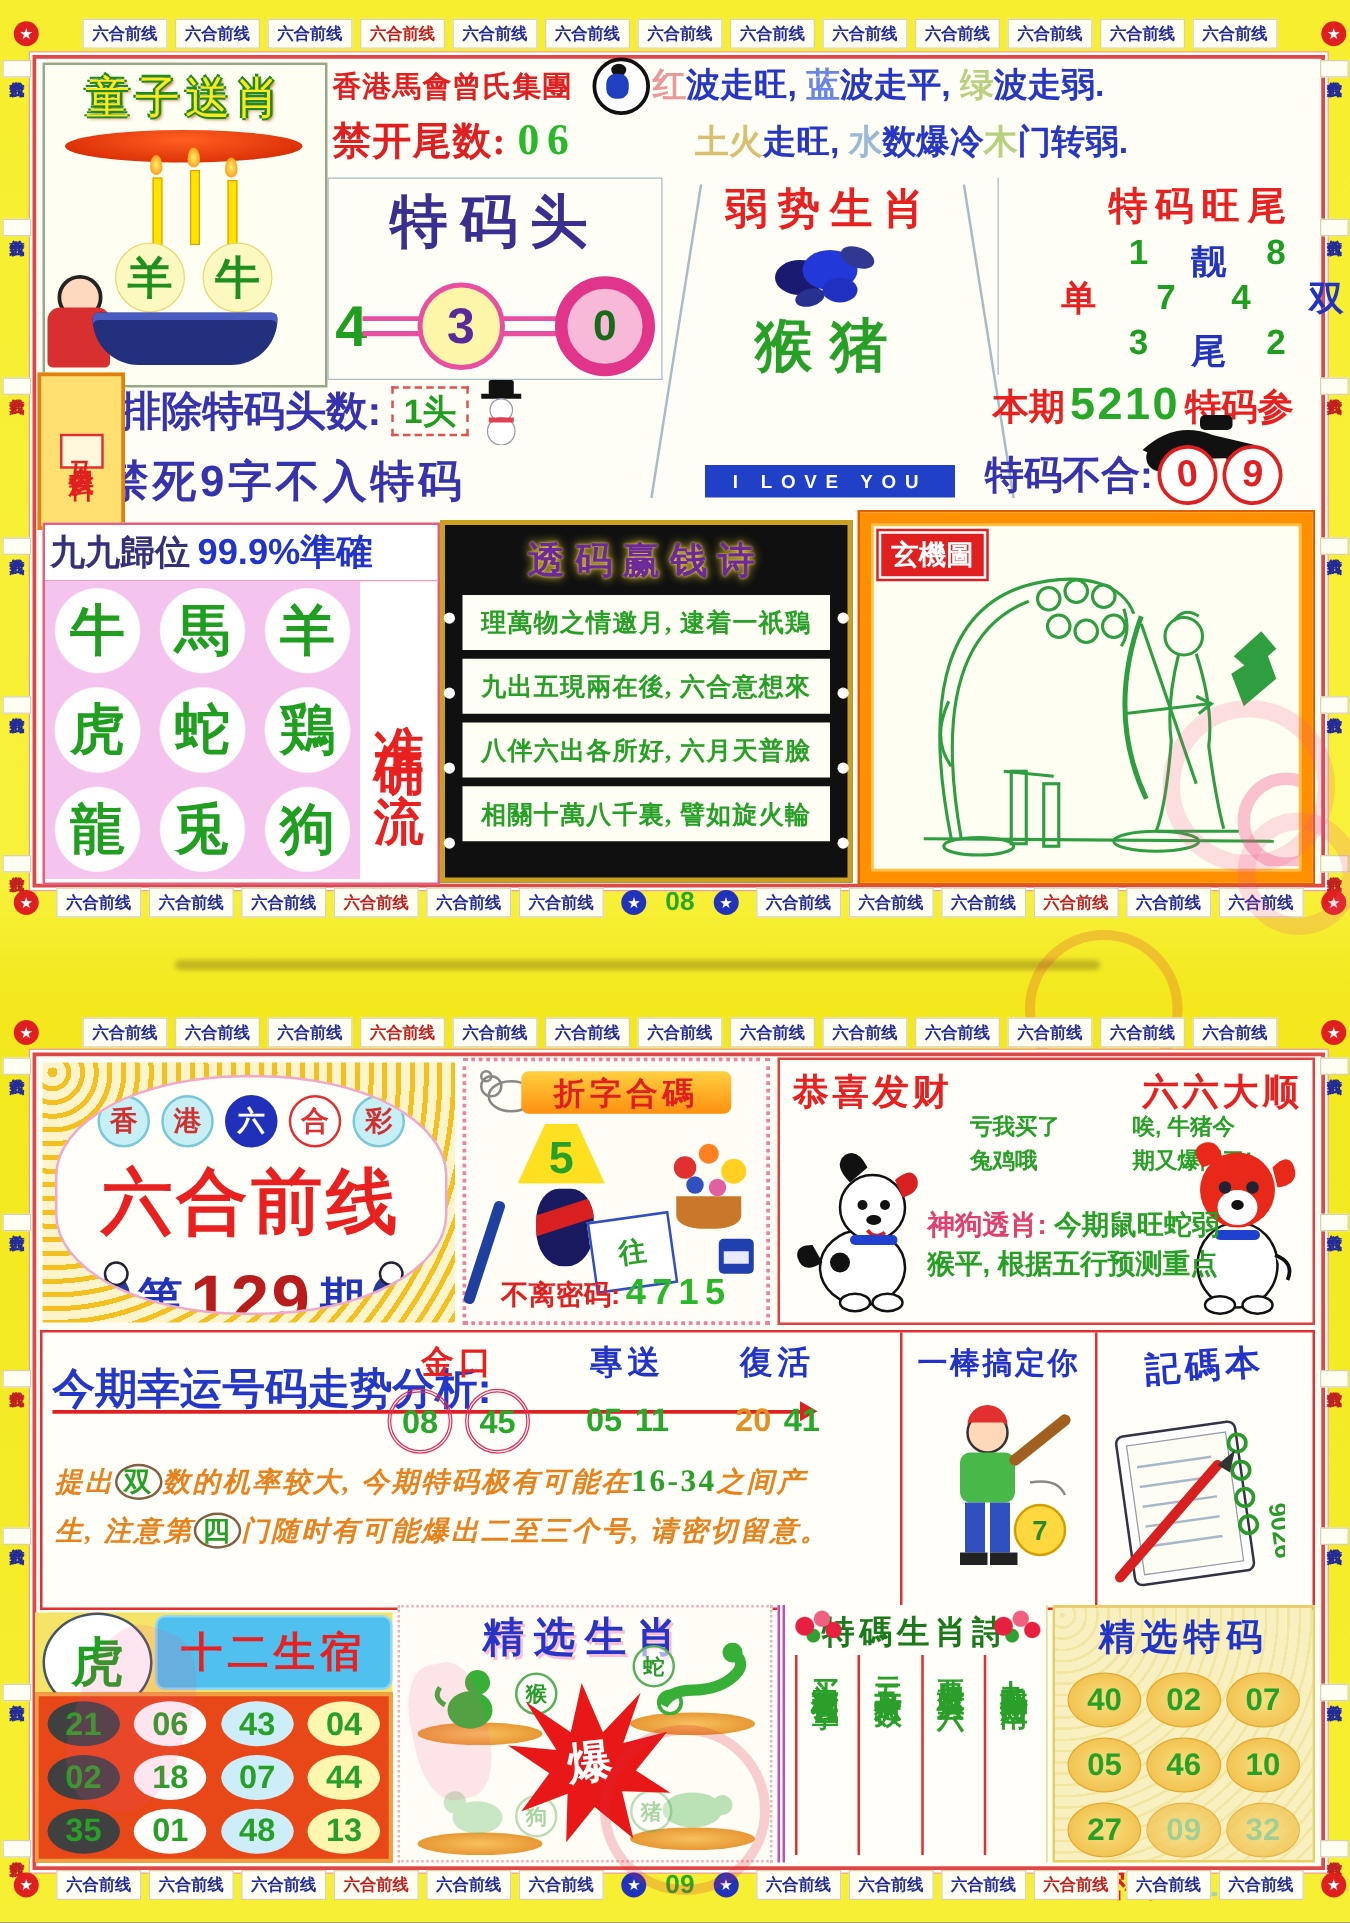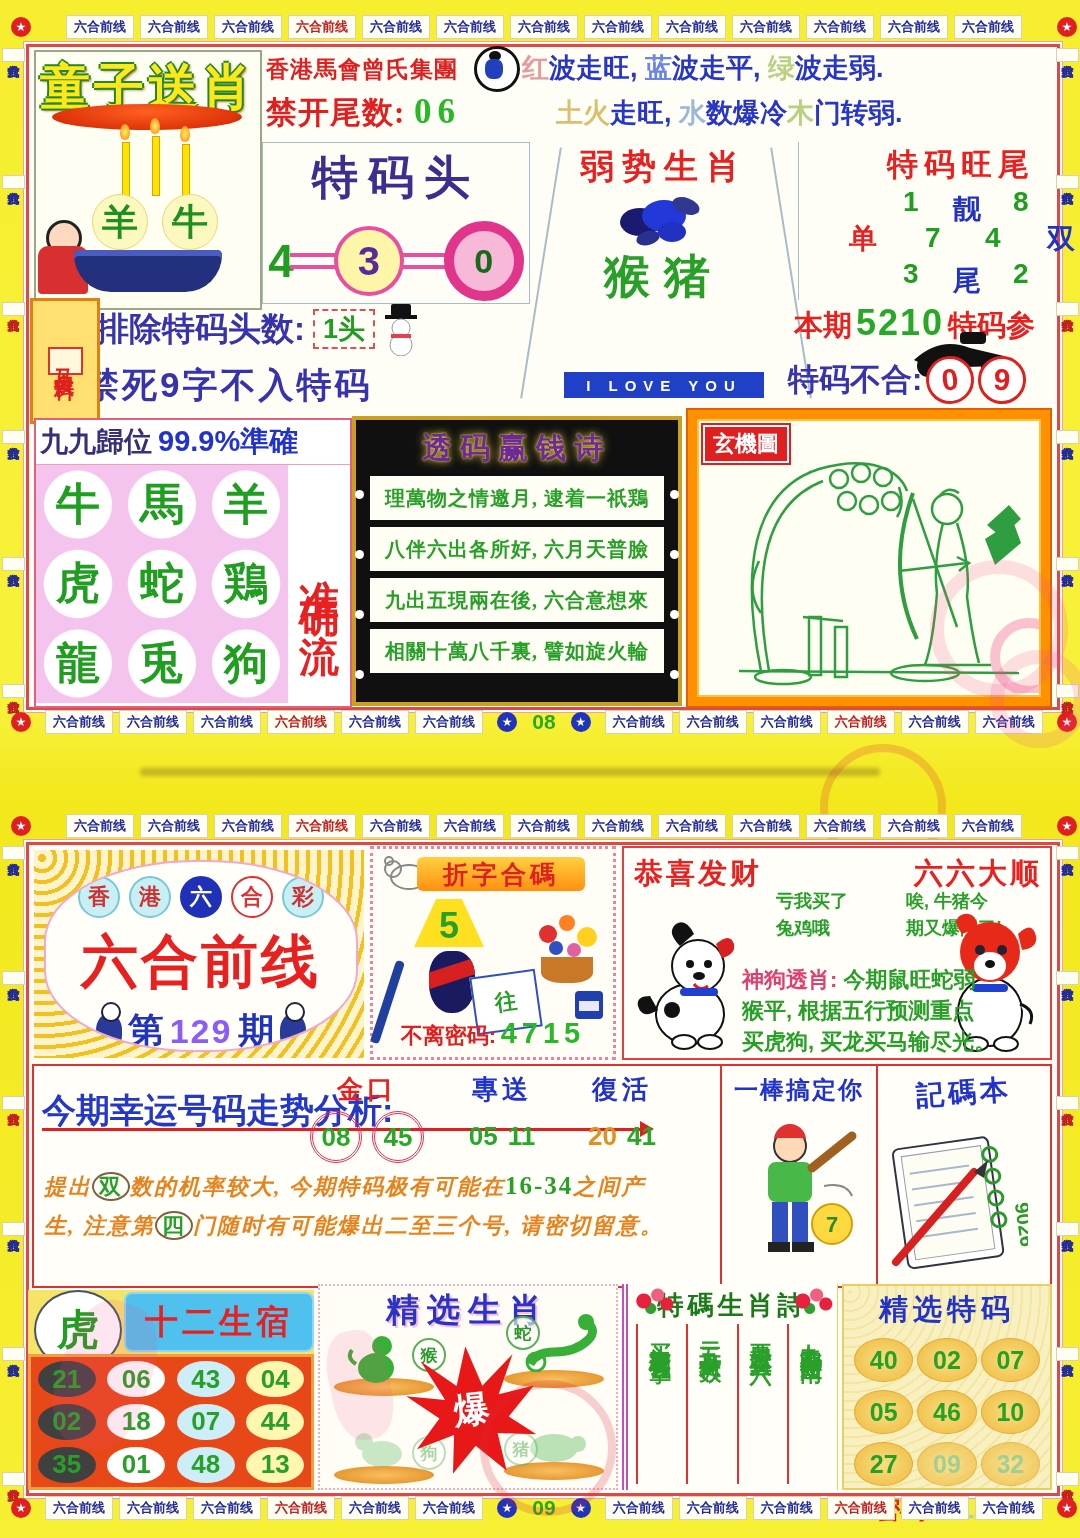--- a/index.html
+++ b/index.html
@@ -19,21 +19,21 @@
   .starcirc.blue{background:#2233bb;}
   .pagenum{color:#28a828;font-weight:bold;font-size:21px;margin:0 4px;}
   .vstrip{position:absolute;display:flex;flex-direction:column;align-items:center;justify-content:space-between;}
   .vtile{writing-mode:vertical-rl;background:#fffef2;border:1px solid #d8d2b0;color:#232a9a;
     font-weight:bold;font-size:12px;padding:6px 2px;}
   .vstrip .vtile:nth-child(3n){color:#c02020;}
   
   .paper{position:absolute;background:#fffef6;border:3px solid #e04848;box-shadow:0 0 0 2px #fff,0 0 0 3px #f0a0a0;}
   
   .mascot{left:34px;top:50px;width:224px;height:256px;border:2px solid #9aa888;background:#fffef2;}
-  .mascot .ttl{position:absolute;top:2px;width:100%;text-align:center;font-size:50px;font-weight:bold;
+  .mascot .ttl{position:absolute;top:2px;width:100%;text-align:center;font-size:36px;font-weight:normal;
     color:#ffe71e;letter-spacing:4px;text-shadow:-2px 0 #1f8a1f,2px 0 #1f8a1f,0 -2px #1f8a1f,0 2px #1f8a1f,2px 2px 3px #a05000;}
   .mascot .oval{position:absolute;left:16px;top:52px;width:190px;height:26px;border-radius:50%;
     background:radial-gradient(ellipse at 50% 30%,#ff6020,#d02000);}
   .candle{position:absolute;width:6px;height:58px;background:#ffe400;border:1px solid #e0a000;}
   .flame{position:absolute;width:10px;height:16px;border-radius:50% 50% 50% 50%/60% 60% 40% 40%;
     background:radial-gradient(#fff06a,#ff8000);}
   .zoo{position:absolute;width:54px;height:54px;border-radius:50%;background:#fcf9c0;border:1px solid #e8d870;
     display:flex;align-items:center;justify-content:center;font-size:36px;font-weight:bold;color:#1f8f1f;}
   .bowl{position:absolute;left:38px;top:198px;width:148px;height:42px;background:#22307e;
     border-radius:8px 8px 60px 60px;box-shadow:inset 0 6px 0 #4a5cc0;}
@@ -110,21 +110,21 @@
   .masthead .inner{width:100%;height:100%;background:#fffef8;border:2px solid #f0a8cc;border-radius:48%/42%;
     position:relative;overflow:hidden;}
   .mcircles{display:flex;justify-content:center;gap:9px;margin-top:14px;}
   .mc{width:38px;height:38px;border-radius:50%;display:flex;align-items:center;justify-content:center;
     font-weight:bold;font-size:22px;}
   .mc.cy{background:#c8f0f4;color:#d03030;border:2px solid #78c8d8;}
   .mc.bl{background:#2030b8;color:#fff;border:2px solid #2030b8;}
   .mc.wh{background:#fff;color:#e03030;border:2px solid #e03030;}
   .mtitle{text-align:center;color:#e82020;font-weight:bold;font-size:57px;letter-spacing:3px;margin-top:6px;}
   .missue{display:flex;align-items:center;justify-content:center;gap:6px;margin-top:6px;font-weight:bold;}
-  .missue .b{color:#2233bb;font-size:36px;} .missue .g{color:#8b5cf6;font-size:34px;letter-spacing:2px;}
+  .missue .b{color:#2233bb;font-size:36px;} .missue .g{color:#b91c1c;font-size:55px;letter-spacing:2px;}
   .doll{width:26px;height:36px;border-radius:45% 45% 40% 40%;background:#2a3a9a;position:relative;}
   .doll:before{content:"";position:absolute;left:5px;top:-12px;width:16px;height:16px;border-radius:50%;background:#fff;border:2px solid #223;}
   .fold{left:370px;top:846px;width:246px;height:214px;box-sizing:border-box;border:3px dotted #f080a0;background:#fffdf6;}
   .fold .band{position:absolute;left:44px;top:8px;width:168px;height:34px;border-radius:6px;
     background:linear-gradient(180deg,#ffd040,#ff9010);display:flex;align-items:center;justify-content:center;
     color:#e02020;font-weight:bold;font-size:25px;letter-spacing:4px;}
   .lampshade{position:absolute;left:30px;top:50px;width:92px;height:48px;background:#ffe020;
     clip-path:polygon(36% 0,64% 0,88% 100%,12% 100%);display:flex;align-items:flex-end;justify-content:center;
     color:#28a028;font-weight:bold;font-size:36px;}
   .vase{position:absolute;left:56px;top:102px;width:46px;height:62px;background:#1a1a60;
@@ -385,22 +385,22 @@
       </div>
       <div class="slogan">
         <div class="serif">准确一流</div>
       </div>
     </div>
   </div>
 
   <div class="abs poem">
     <div class="t serif">透码赢钱诗</div>
     <div class="row serif">理萬物之情邀月, 逮着一祇鶏</div>
+    <div class="row serif">九出五現兩在後, 六合意想來</div>
     <div class="row serif">八伴六出各所好, 六月天普臉</div>
-    <div class="row serif">九出五現兩在後, 六合意想來</div>
     <div class="row serif">相關十萬八千裏, 譬如旋火輪</div>
     <span class="dot" style="left:-1px;top:70px;"></span>
       <span class="dot" style="left:-1px;top:130px;"></span>
     <span class="dot" style="left:-1px;top:190px;"></span>
       <span class="dot" style="left:-1px;top:250px;"></span>
     <span class="dot" style="right:-1px;top:70px;"></span>
       <span class="dot" style="right:-1px;top:130px;"></span>
     <span class="dot" style="right:-1px;top:190px;"></span>
       <span class="dot" style="right:-1px;top:250px;"></span>
   </div>
@@ -595,21 +595,20 @@
         <circle cx="70" cy="46" r="5" fill="#223"></circle>
       <ellipse cx="58" cy="60" rx="5" ry="4" fill="#111"></ellipse>
       <rect x="40" y="80" width="36" height="8" rx="4" fill="#2040d0"></rect>
       <ellipse cx="44" cy="140" rx="12" ry="7" fill="#fff" stroke="#111" stroke-width="2"></ellipse>
       <ellipse cx="74" cy="140" rx="12" ry="7" fill="#fff" stroke="#111" stroke-width="2"></ellipse>
       <path d="M88 100 q16 6 10 20" stroke="#111" stroke-width="3" fill="#fff"></path>
     </svg>
     <div class="tiptxt">
       <div><span class="pk">神狗透肖:</span> <span>今期鼠旺蛇弱</span></div>
       <div>猴平, 根据五行预测重点</div>
-      <div>买虎狗, 买龙买马输尽光。</div>
     </div>
   </div>
 
   <div class="abs midband">
     <div class="mb-left">
       <div class="lucky-label">今期幸运号码走势分析:</div>
       <div class="lucky-underline"></div>
       <div class="lgroup circ" style="left:268px;width:130px;">
         <div class="nm" style="color:#e82020;">金口</div>
         <div class="nums">

